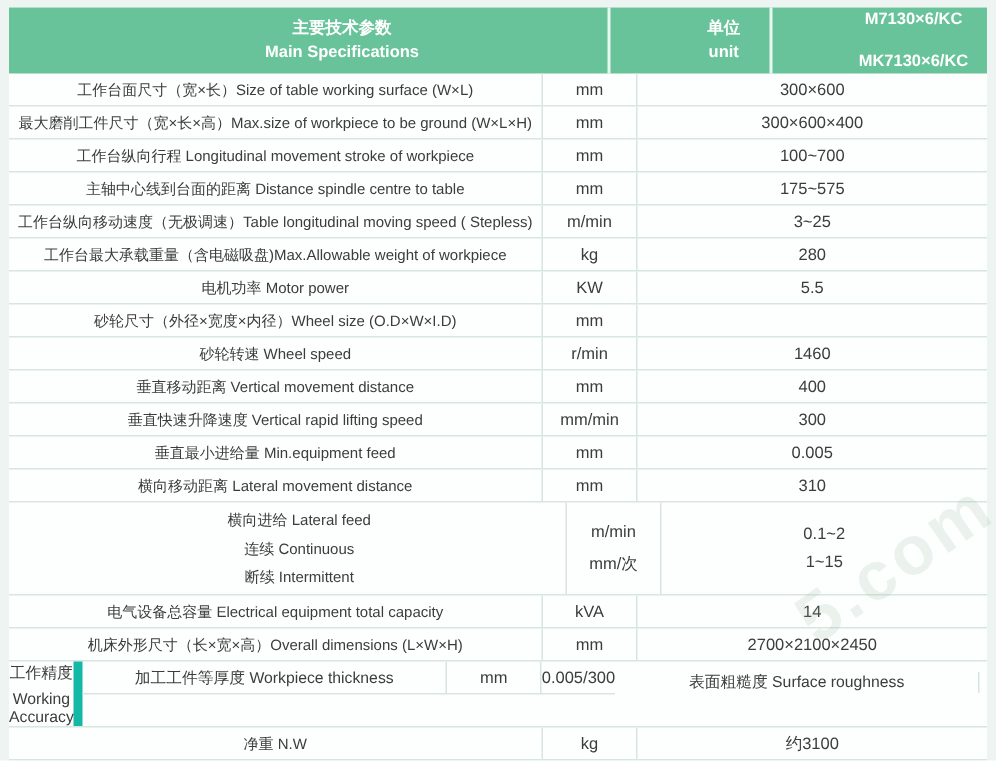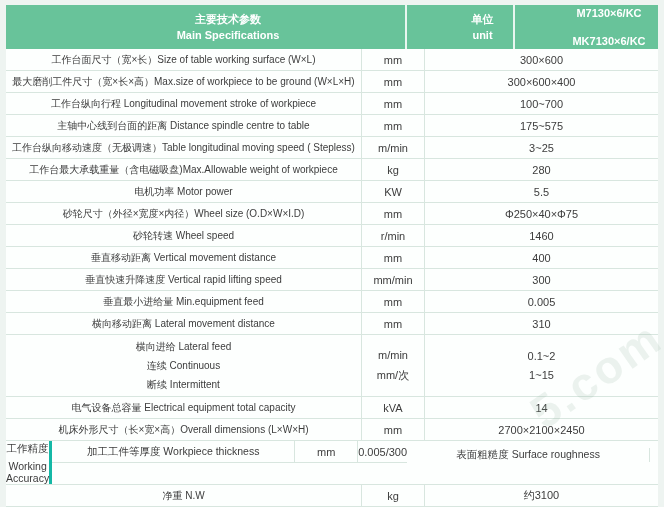--- a/index.html
+++ b/index.html
@@ -25,26 +25,26 @@
   .hmodel { flex: 1; gap: 16px; }
   
   .row { display: flex; height: 22px; border-bottom: 1px solid #d8e6df; font-size: 11px; color: #3c3c3c; }
   .cell { display: flex; align-items: center; justify-content: center; text-align: center; }
   .label { width: 356px; border-right: 1px solid #d8e6df; font-size: 10px; white-space: nowrap; overflow: hidden; }
   .unit  { width: 63px;  border-right: 1px solid #d8e6df; }
   .value { flex: 1; }
   
   .multi { height: 62px; }
   .multi .cell { flex-direction: column; justify-content: center; }
-  .multi .label { gap: 5px; }
+  .multi .label { gap: 5px; margin-left: 16px; }
   .multi .unit, .multi .value { gap: 7px; }
   
   .grouprow { display: flex; height: 44px; border-bottom: 1px solid #d8e6df; font-size: 11px; color: #3c3c3c; }
   .group {
-    width: 103px; border-right: 3px solid #14b8a6;
+    width: 103px; border-right: 6px solid #14b8a6;
     display: flex; flex-direction: column; justify-content: center; gap: 4px;
     align-items: center; text-align: center; font-size: 10.5px;
   }
   .group-right { flex: 1; display: flex; flex-direction: row; }
   .subrow { display: flex; height: 22px; border-bottom: 1px solid #d8e6df; font-size: 11px; color: #3c3c3c; }
   .subrow:last-child { height: 21px; border-bottom: 0; align-items: flex-end; }
   .sublabel { width: 243px; border-right: 1px solid #d8e6df; font-size: 10.5px; white-space: nowrap; overflow: hidden; }
   
   .watermark {
     position: absolute; left: 520px; top: 395px;
@@ -104,21 +104,20 @@
         <div class="cell value">280</div>
       </div>
       <div class="row">
         <div class="cell label">电机功率 Motor power</div>
         <div class="cell unit">KW</div>
         <div class="cell value">5.5</div>
       </div>
       <div class="row">
         <div class="cell label">砂轮尺寸（外径×宽度×内径）Wheel size (O.D×W×I.D)</div>
         <div class="cell unit">mm</div>
-        <div class="cell value">Φ250×40×Φ75</div>
       </div>
       <div class="row">
         <div class="cell label">砂轮转速 Wheel speed</div>
         <div class="cell unit">r/min</div>
         <div class="cell value">1460</div>
       </div>
       <div class="row">
         <div class="cell label">垂直移动距离 Vertical movement distance</div>
         <div class="cell unit">mm</div>
         <div class="cell value">400</div>

